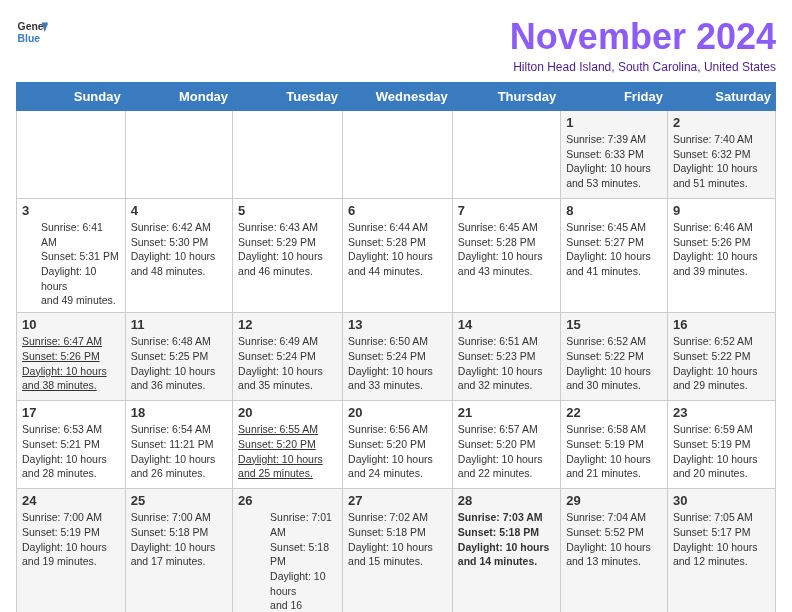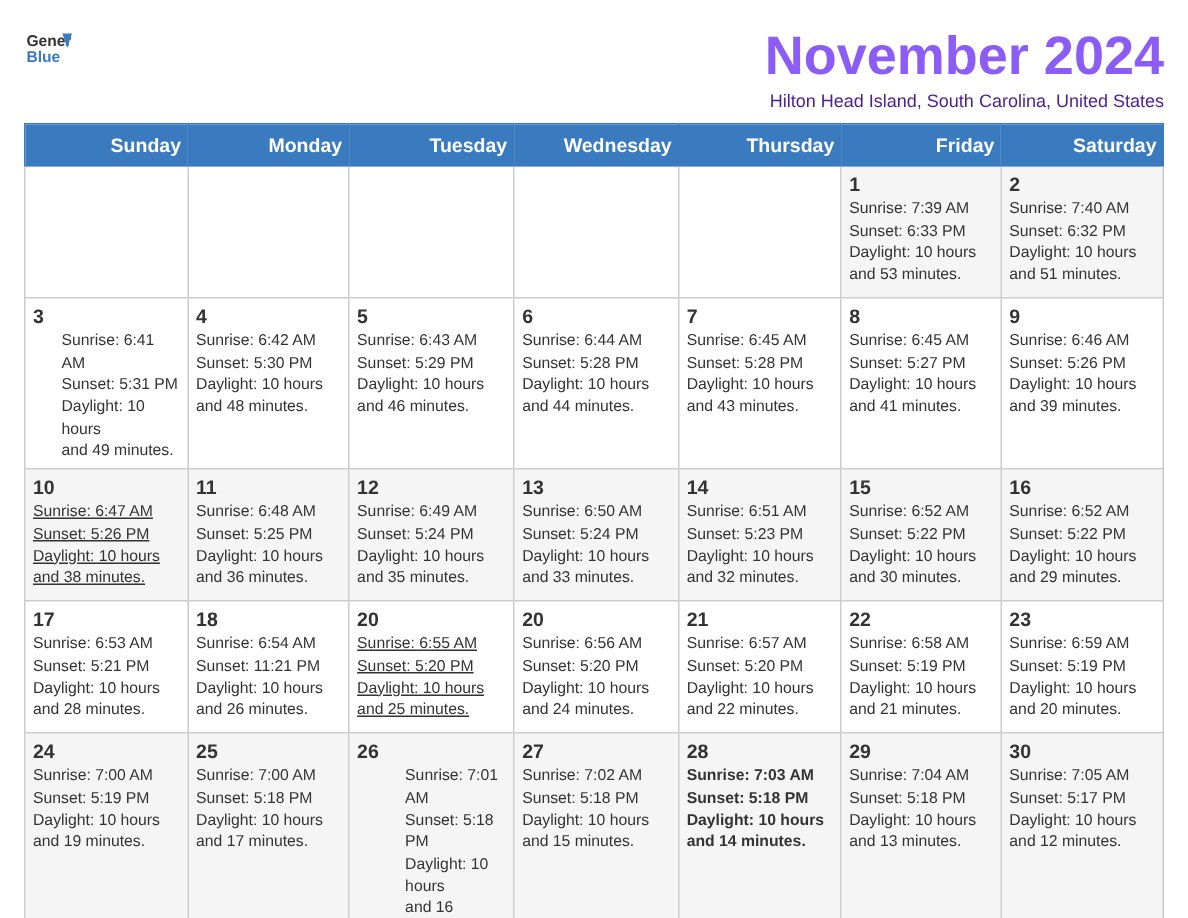--- a/index.html
+++ b/index.html
@@ -318,21 +318,21 @@
         <td>
           <span class="day-number">28</span>
           <div class="day-info" style="white-space: pre-line; font-weight: bold;">Sunrise: 7:03 AM
 Sunset: 5:18 PM
 Daylight: 10 hours
 and 14 minutes.</div>
         </td>
         <td>
           <span class="day-number">29</span>
           <div class="day-info" style="white-space: pre-line;">Sunrise: 7:04 AM
-Sunset: 5:18 PM
+Sunset: 5:52 PM
 Daylight: 10 hours
 and 13 minutes.</div>
         </td>
         <td>
           <span class="day-number">30</span>
           <div class="day-info" style="white-space: pre-line;">Sunrise: 7:05 AM
 Sunset: 5:17 PM
 Daylight: 10 hours
 and 12 minutes.</div>
         </td>

